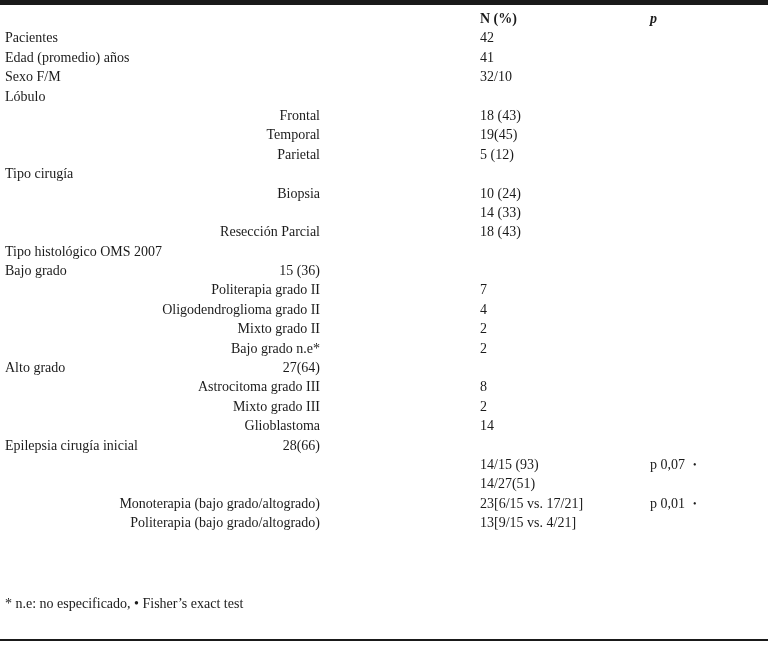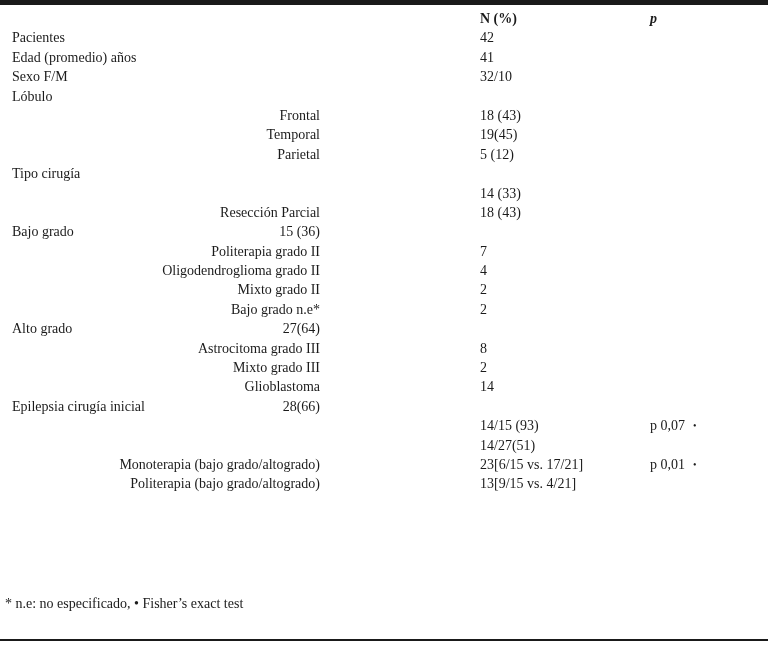--- a/index.html
+++ b/index.html
@@ -12,21 +12,21 @@
     font-size: 14px;
     color: #1b1b1b;
     overflow: hidden;
   }
   .rule { position: absolute; left: 0; width: 768px; background: #1a1a1a; }
   .rule-top { top: 0; height: 5px; }
   .rule-bottom { top: 639px; height: 2px; }
   .tbody { position: absolute; top: 9px; left: 0; width: 768px; }
   .trow { position: relative; height: 19.4px; line-height: 19.4px; }
   .trow span { white-space: nowrap; }
-  .c1l { position: absolute; left: 12px; top: 0; }
+  .c1l { position: absolute; left: 5px; top: 0; }
   .c1r { position: absolute; right: 448px; top: 0; } 
   .c2  { position: absolute; left: 480px; top: 0; }
   .c3  { position: absolute; left: 650px; top: 0; }
   .hd-n { font-weight: bold; }
   .hd-p { font-weight: bold; font-style: italic; }
   .p-marker { font-size: 10px; margin-left: 8px; vertical-align: 1px; }
   .footnote { position: absolute; left: 5px; top: 594px; line-height: 19px; white-space: nowrap; }
 </style>
 </head>
 <body>
@@ -63,25 +63,32 @@
         <span class="c2">19(45)</span>
       </div>
       <div class="trow">
         <span class="c1r">Parietal</span>
         <span class="c2">5 (12)</span>
       </div>
       <div class="trow">
         <span class="c1l">Tipo cirugía</span>
       </div>
       <div class="trow">
+        <span class="c1r">Biopsia</span>
+        <span class="c2">10 (24)</span>
+      </div>
+      <div class="trow">
         <span class="c2">14 (33)</span>
       </div>
       <div class="trow">
         <span class="c1r">Resección Parcial</span>
         <span class="c2">18 (43)</span>
+      </div>
+      <div class="trow">
+        <span class="c1l">Tipo histológico OMS 2007</span>
       </div>
       <div class="trow">
         <span class="c1l">Bajo grado</span>
         <span class="c1r">15 (36)</span>
       </div>
       <div class="trow">
         <span class="c1r">Politerapia grado II</span>
         <span class="c2">7</span>
       </div>
       <div class="trow">

